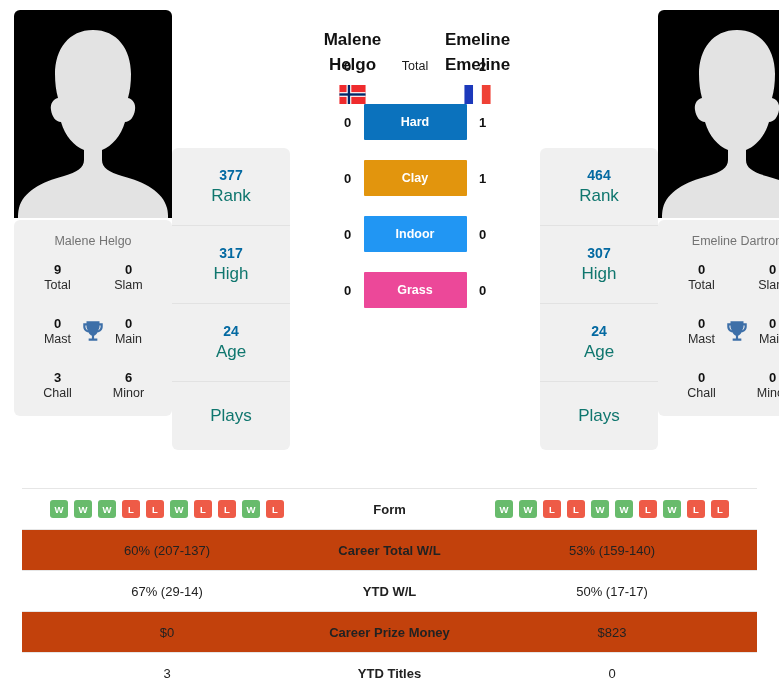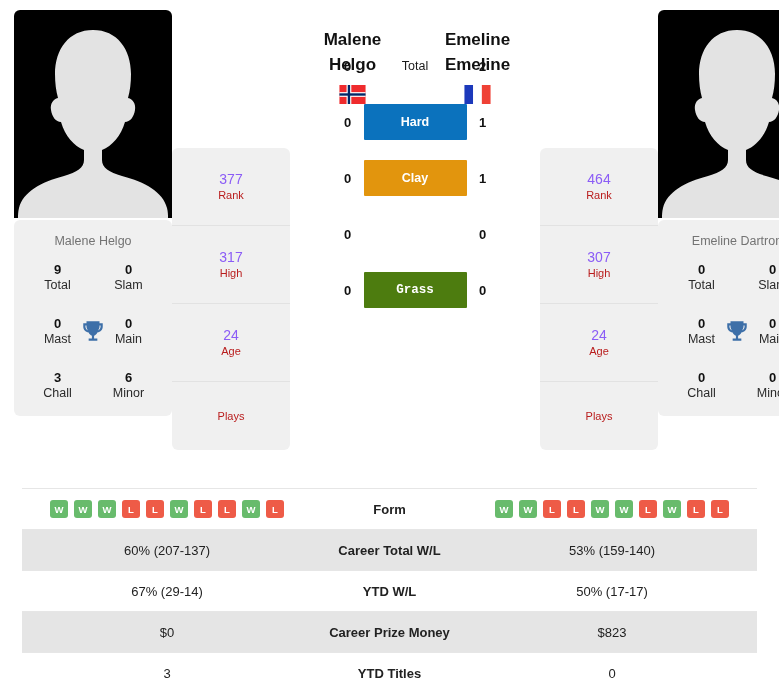--- a/index.html
+++ b/index.html
@@ -72,22 +72,22 @@
     overflow: hidden;
   }
   .rank-cell {
     height: 78px;
     display: flex; flex-direction: column;
     align-items: center; justify-content: center;
     border-bottom: 1px solid #e2e2e2;
     line-height: 1.3;
   }
   .rank-cell:last-child { border-bottom: none; height: 68px; }
-  .rank-cell .v { font-size: 14px; font-weight: 400; color: #8b5cf6; }
-  .rank-cell .l { font-size: 11px; color: #b91c1c; }
+  .rank-cell .v { font-size: 14px; font-weight: 700; color: #0369a1; }
+  .rank-cell .l { font-size: 17px; color: #0f766e; }
 
   
   .center-col {
     flex: 1 1 auto;
     display: flex;
     flex-direction: column;
     align-items: center;
     padding-top: 18px;
   }
   .names-row {
@@ -130,21 +130,21 @@
   }
 
   
   .stats-table {
     position: absolute;
     left: 22px; top: 488px;
     width: 735px;
     border-collapse: collapse;
   }
   .stats-table tr { height: 41px; }
-  .stats-table tr.odd { background: #e5e5e5; margin-left: 36px; }
+  .stats-table tr.odd { background: #c2410c; margin-left: 36px; }
   .stats-table tr.even { background: #ffffff; }
   .stats-table tr { border-top: 1px solid #e6e6e6; }
   .stats-table td {
     text-align: center;
     font-size: 13px;
     color: #222;
     vertical-align: middle;
   }
   .col-side { width: 290px; }
   .col-mid { width: 155px; font-weight: 700; color: #111; }
@@ -263,25 +263,26 @@
             <div class="surf-badge" style="background: rgb(11, 114, 189);">Hard</div>
             <div class="h2h-score">1</div>
           </div>
           <div class="h2h-row">
             <div class="h2h-score">0</div>
             <div class="surf-badge" style="background: rgb(226, 149, 13);">Clay</div>
             <div class="h2h-score">1</div>
           </div>
           <div class="h2h-row">
             <div class="h2h-score">0</div>
+            <div class="surf-badge" style="background: rgb(33, 150, 243);">Indoor</div>
             <div class="h2h-score">0</div>
           </div>
           <div class="h2h-row">
             <div class="h2h-score">0</div>
-            <div class="surf-badge" style="background: #4d7c0f; font-family: Liberation Mono, monospace;">Grass</div>
+            <div class="surf-badge" style="background: #ec4899;">Grass</div>
             <div class="h2h-score">0</div>
           </div>
         </div>
     </div>
 
     <div class="rank-card">
       <div class="rank-cell">
         <div class="v">464</div>
         <div class="l">Rank</div>
       </div>

